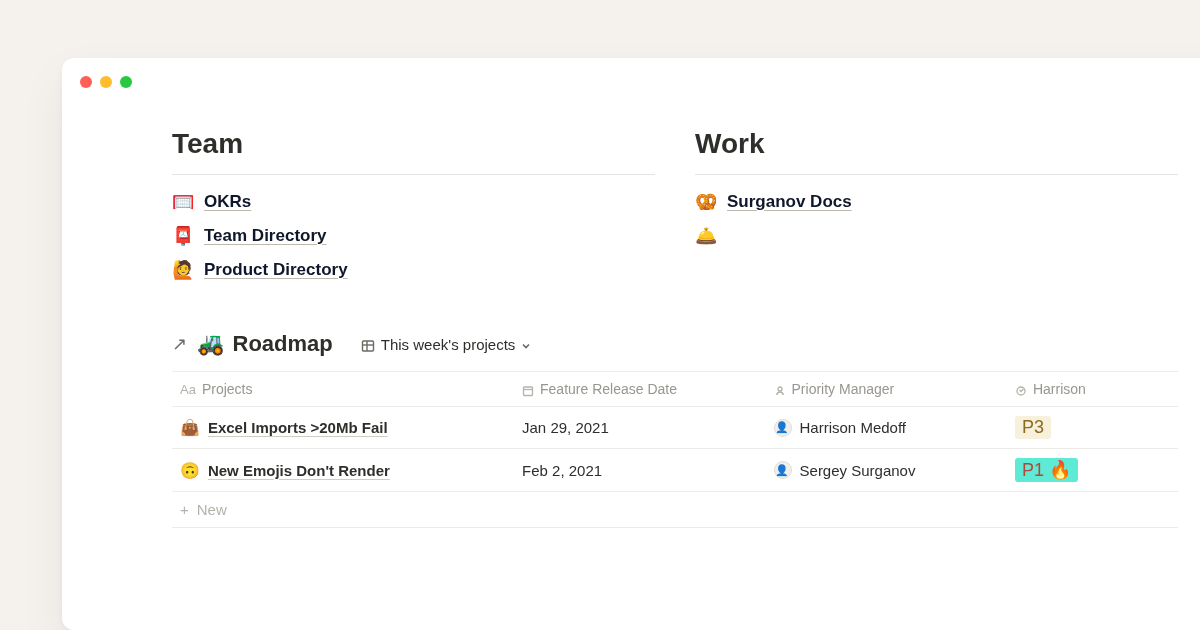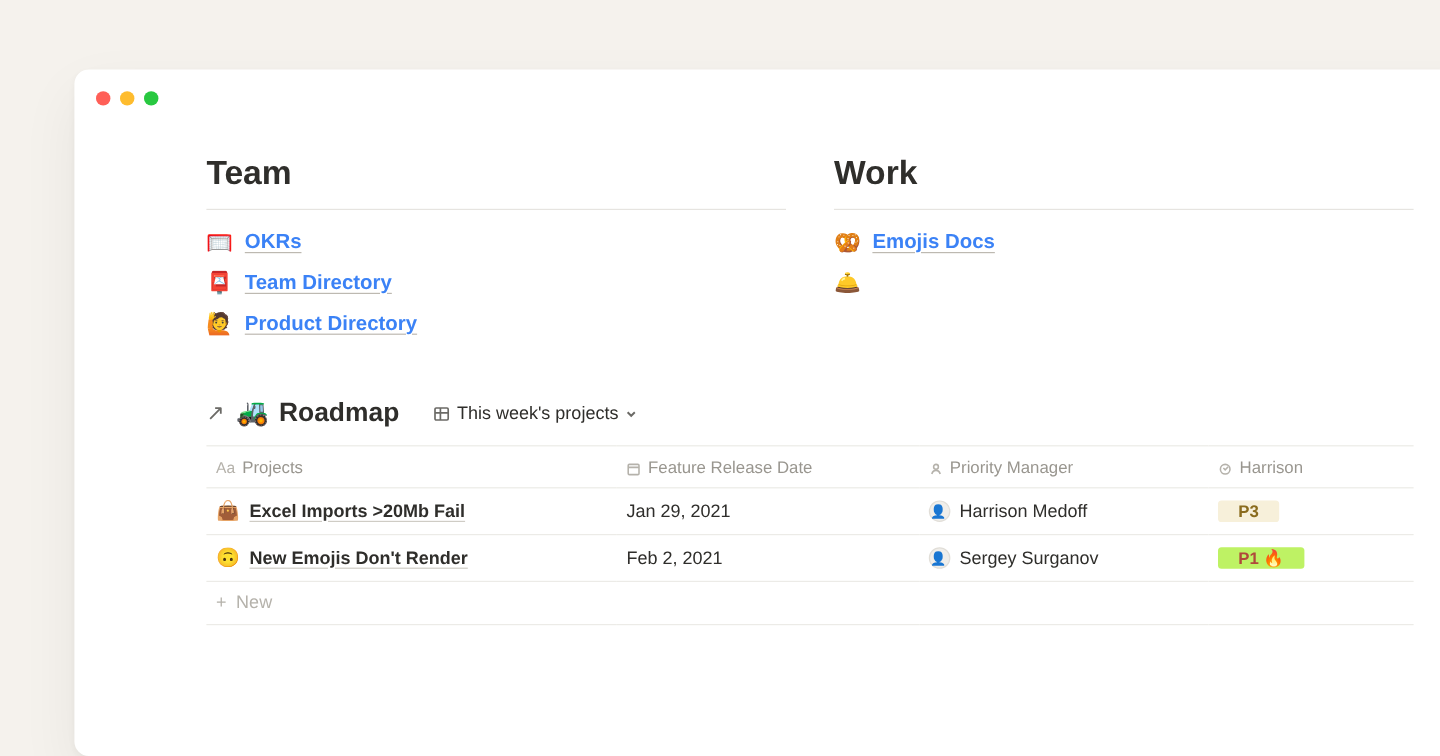--- a/index.html
+++ b/index.html
@@ -12,40 +12,40 @@
   .traffic { position:absolute; left:18px; top:18px; display:flex; gap:8px; }
   .dot { width:12px; height:12px; border-radius:50%; }
   .dot.red{background:#ff5f57;} .dot.yellow{background:#febc2e;} .dot.green{background:#28c840;}
   .content { position:absolute; left:110px; top:70px; right:72px; }
   .cols { display:flex; gap:40px; }
   .col { flex:1; }
   .sec-title { font-size:28px; font-weight:700; color:#2f2e2b; margin-bottom:14px; }
   .divider { border:none; border-top:1px solid #e6e4e0; margin-bottom:10px; }
   .link-row { display:flex; align-items:center; gap:10px; padding:6px 0; font-size:17px; }
   .link-row .emoji { font-size:18px; width:22px; }
-  .link-row .label { text-decoration:underline; text-decoration-color:#bdb9b1; text-underline-offset:3px; font-weight:600; color:#3b82f6; cursor:pointer; }
+  .link-row .label { text-decoration:underline; text-decoration-color:#bdb9b1; text-underline-offset:3px; font-weight:600; color:#0f172a; cursor:pointer; }
   .roadmap { margin-top:44px; }
   .rm-head { display:flex; align-items:center; gap:10px; margin-bottom:14px; }
   .arrow { font-size:18px; color:#6b6a66; }
   .rm-title { font-size:22px; font-weight:700; display:flex; align-items:center; gap:8px; }
   .view-sel { display:flex; align-items:center; gap:6px; font-size:15px; color:#2f2e2b; font-weight:500; cursor:pointer; margin-left:18px; }
   .view-sel .ico { color:#6b6a66; }
   table { width:100%; border-collapse:collapse; table-layout:fixed; }
   th, td { text-align:left; border-bottom:1px solid #ecebe7; padding:9px 8px; font-size:15px; vertical-align:middle; }
   th { font-weight:500; color:#99968f; font-size:14px; border-top:1px solid #ecebe7; }
   th .hicon { margin-right:6px; color:#b5b2ab; font-size:13px; }
   col.c1{width:34%;} col.c2{width:25%;} col.c3{width:24%;} col.c4{width:17%;}
   .proj-cell { display:flex; align-items:center; gap:8px; }
   .proj-cell .emoji { font-size:16px; }
   .proj-cell .pname { font-weight:700; text-decoration:underline; text-decoration-color:#cfccc5; text-underline-offset:3px; cursor:pointer; }
   .pm-cell { display:flex; align-items:center; gap:8px; }
   .avatar { width:18px; height:18px; border-radius:50%; background:#f0eeea; border:1px solid #e1ded8; display:inline-flex; align-items:center; justify-content:center; font-size:11px; color:#8b8883;}
-  .pri { display:inline-flex; align-items:center; gap:4px; padding:1px 17px; border-radius:3px; font-size:14px; font-weight:700; }
+  .pri { display:inline-flex; align-items:center; gap:4px; padding:1px 7px; border-radius:3px; font-size:18px; font-weight:400; }
   .pri.p3 { background:#f7f0da; color:#8a6b1d; }
-  .pri.p1 { background:#bef264; color:#b0493b; }
+  .pri.p1 { background:#5eead4; color:#b0493b; }
   .newrow td { color:#b5b2ab; cursor:pointer; }
   .newrow .plus { margin-right:8px; }
   .footer { display:flex; justify-content:flex-start; padding:8px 0 0 0; }
   .count { margin-left:240px; font-size:12px; letter-spacing:2px; color:#b5b2ab; }
   .count .num { letter-spacing:0; font-size:14px; color:#55524c; margin-left:4px; }
   svg { display:inline-block; vertical-align:middle; }
 </style>
 </head>
 <body>
 
@@ -75,21 +75,21 @@
           <span class="emoji">🙋</span>
           <span class="label">Product Directory</span>
         </div>
       </div>
 
       <div class="col">
         <div class="sec-title">Work</div>
         <hr class="divider">
         <div class="link-row">
           <span class="emoji">🥨</span>
-          <span class="label">Emojis Docs</span>
+          <span class="label">Surganov Docs</span>
         </div>
         <div class="link-row">
           <span class="emoji">🛎️</span>
         </div>
       </div>
     </div>
 
     <div class="roadmap">
       <div class="rm-head">
         <span class="arrow">↗</span>

